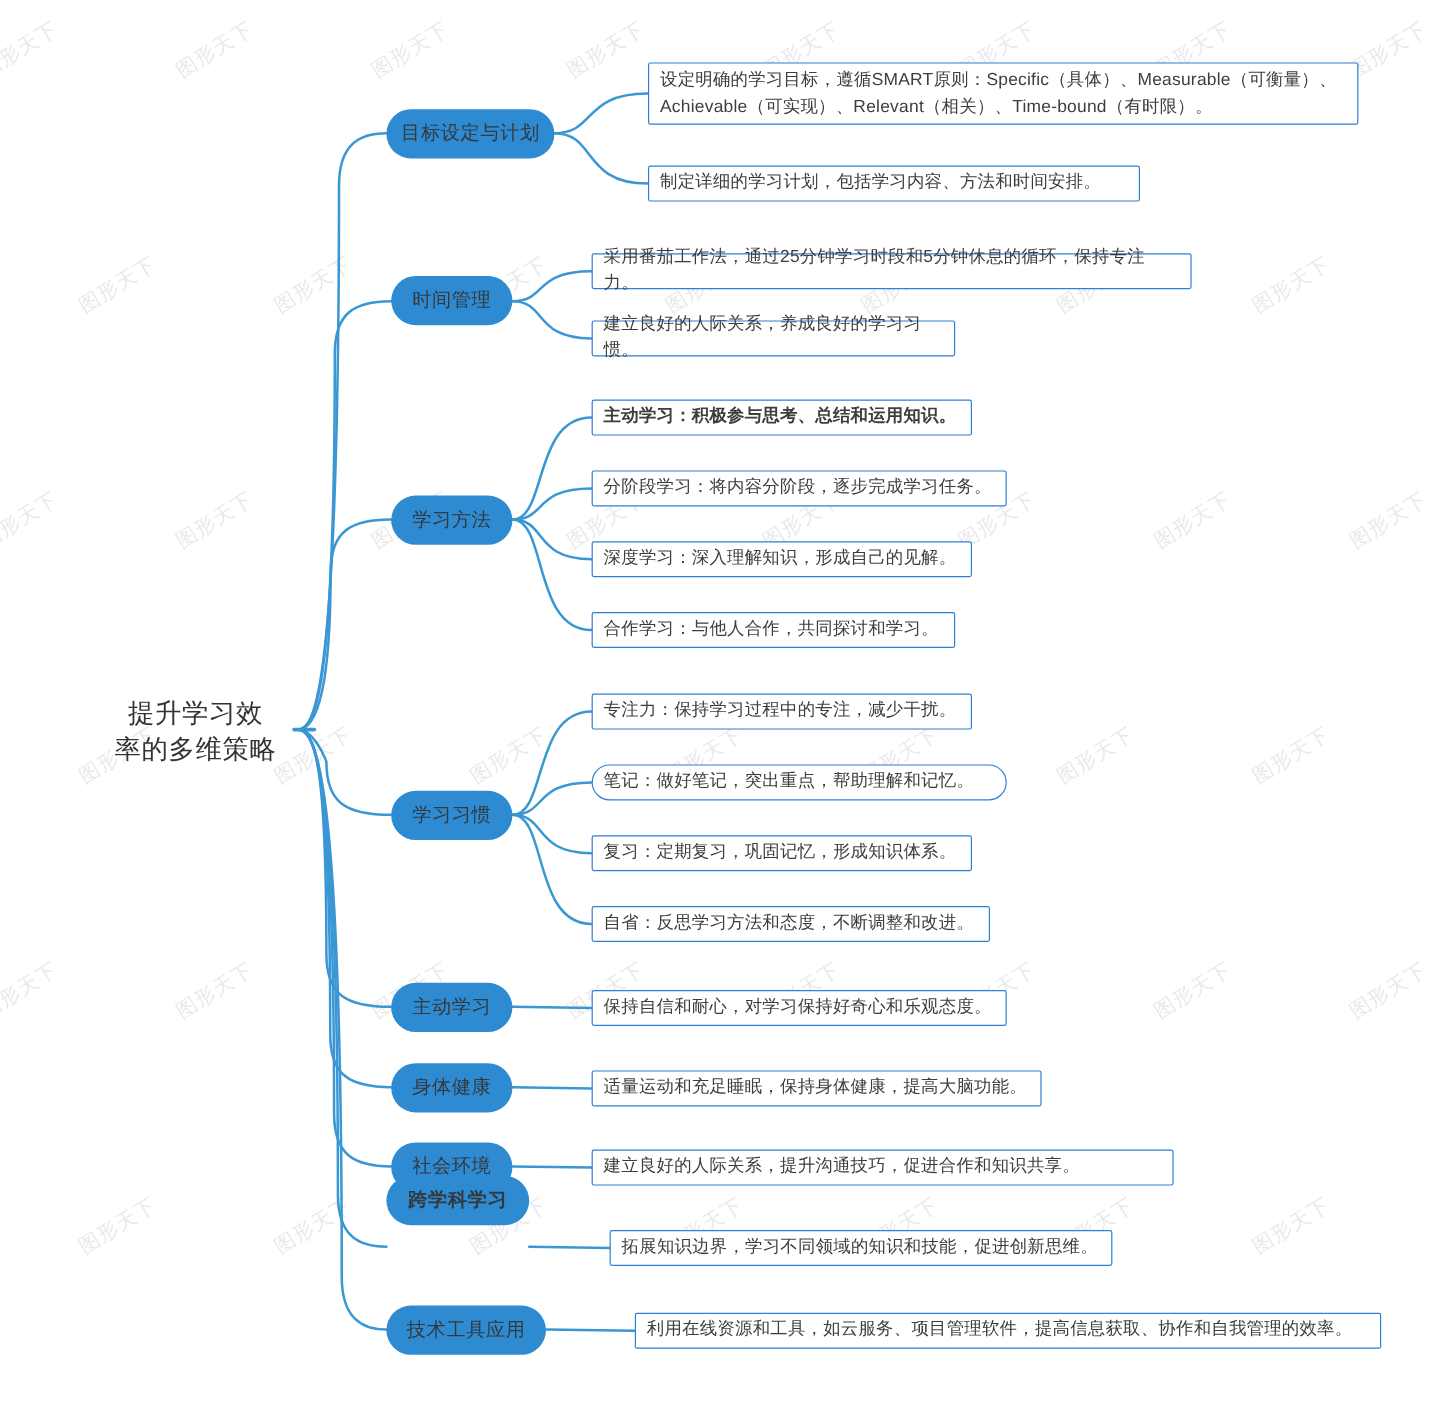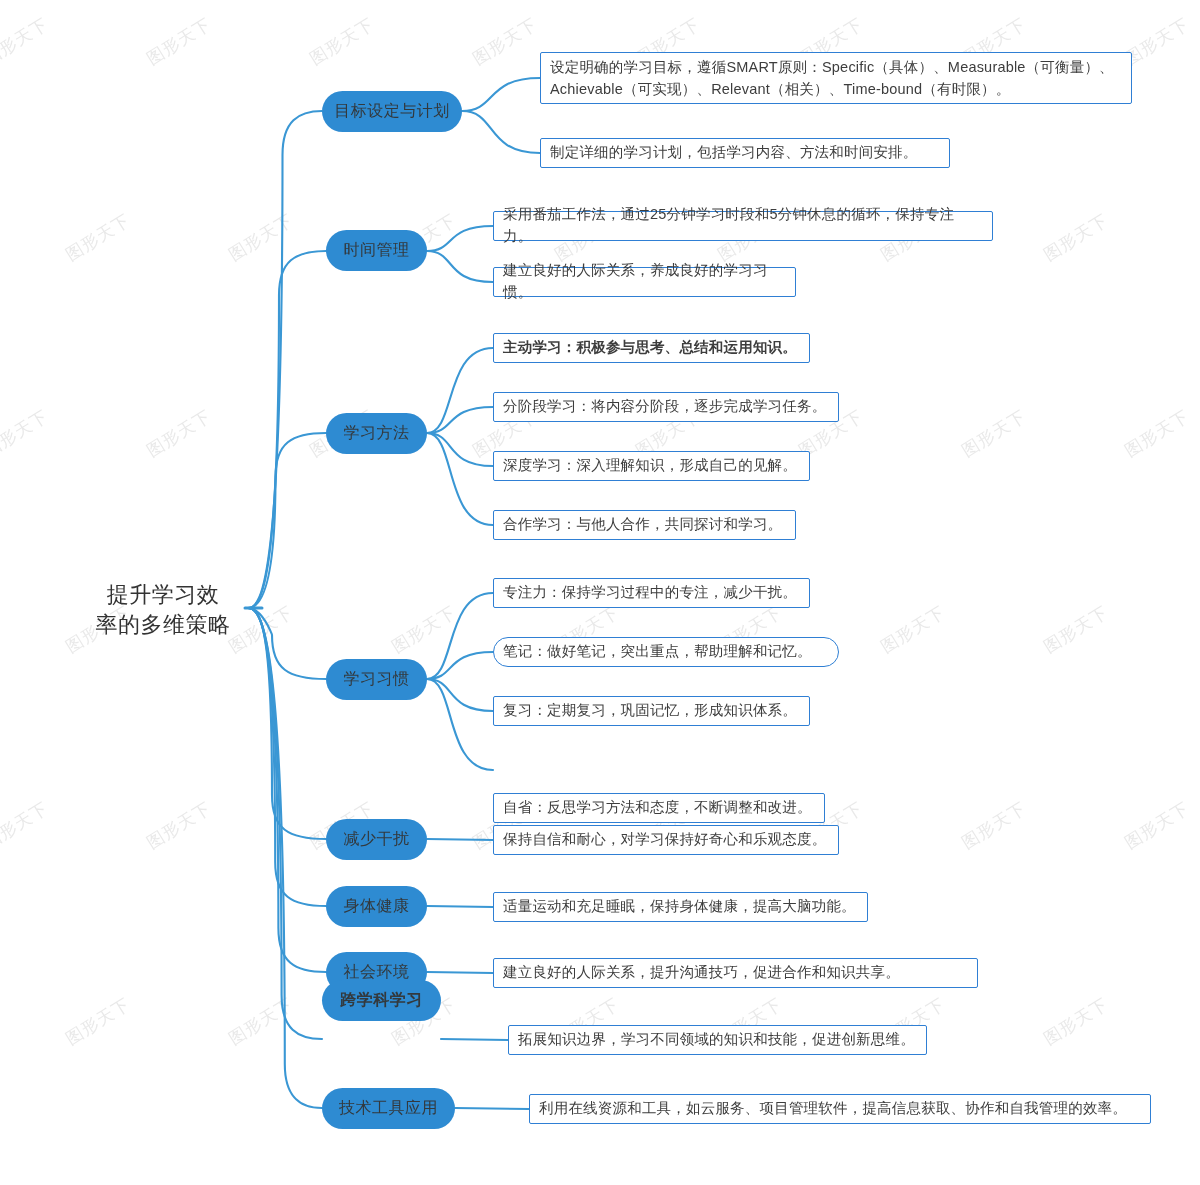--- a/index.html
+++ b/index.html
@@ -173,41 +173,41 @@
       <path d="M 455 1108 L 529 1109" fill="none" stroke="#3a97d4" stroke-width="2.1" stroke-linecap="round"></path>
     </svg>
 
   <div class="node root-node" style="left:78px; top:580px; width:170px;">提升学习效
 率的多维策略</div>
 
   <div class="node pill" style="left:322px; top:91px; width:140px; height:41px;">目标设定与计划</div>
   <div class="node pill" style="left:326px; top:230px; width:101px; height:41px;">时间管理</div>
   <div class="node pill" style="left:326px; top:413px; width:101px; height:41px;">学习方法</div>
   <div class="node pill" style="left:326px; top:659px; width:101px; height:41px;">学习习惯</div>
-  <div class="node pill" style="left:326px; top:819px; width:101px; height:41px;">减少干扰</div>
+  <div class="node pill" style="left:326px; top:819px; width:101px; height:41px;">主动学习</div>
   <div class="node pill" style="left:326px; top:886px; width:101px; height:41px;">身体健康</div>
   <div class="node pill" style="left:326px; top:952px; width:101px; height:41px;">社会环境</div>
   <div class="node pill" style="left:322px; top:980px; width:119px; height:41px;font-weight:bold;">跨学科学习</div>
   <div class="node pill" style="left:322px; top:1088px; width:133px; height:41px;">技术工具应用</div>
 
   <div class="node leaf-box two-line" style="left:540px; top:52px; width:592px; height:52px;">设定明确的学习目标，遵循SMART原则：Specific（具体）、Measurable（可衡量）、Achievable（可实现）、Relevant（相关）、Time-bound（有时限）。</div>
   <div class="node leaf-box" style="left:540px; top:138px; width:410px; height:30px;">制定详细的学习计划，包括学习内容、方法和时间安排。</div>
 
   <div class="node leaf-box" style="left:493px; top:211px; width:500px; height:30px;">采用番茄工作法，通过25分钟学习时段和5分钟休息的循环，保持专注力。</div>
   <div class="node leaf-box" style="left:493px; top:267px; width:303px; height:30px;">建立良好的人际关系，养成良好的学习习惯。</div>
 
   <div class="node leaf-box" style="left:493px; top:333px; width:317px; height:30px;font-weight:bold;">主动学习：积极参与思考、总结和运用知识。</div>
   <div class="node leaf-box" style="left:493px; top:392px; width:346px; height:30px;">分阶段学习：将内容分阶段，逐步完成学习任务。</div>
   <div class="node leaf-box" style="left:493px; top:451px; width:317px; height:30px;">深度学习：深入理解知识，形成自己的见解。</div>
   <div class="node leaf-box" style="left:493px; top:510px; width:303px; height:30px;">合作学习：与他人合作，共同探讨和学习。</div>
 
   <div class="node leaf-box" style="left:493px; top:578px; width:317px; height:30px;">专注力：保持学习过程中的专注，减少干扰。</div>
   <div class="node leaf-box" style="left:493px; top:637px; width:346px; height:30px;border-radius:15px;">笔记：做好笔记，突出重点，帮助理解和记忆。</div>
   <div class="node leaf-box" style="left:493px; top:696px; width:317px; height:30px;">复习：定期复习，巩固记忆，形成知识体系。</div>
-  <div class="node leaf-box" style="left:493px; top:755px; width:332px; height:30px;margin-top:38px;">自省：反思学习方法和态度，不断调整和改进。</div>
+  <div class="node leaf-box" style="left:493px; top:755px; width:332px; height:30px;">自省：反思学习方法和态度，不断调整和改进。</div>
 
   <div class="node leaf-box" style="left:493px; top:825px; width:346px; height:30px;">保持自信和耐心，对学习保持好奇心和乐观态度。</div>
   <div class="node leaf-box" style="left:493px; top:892px; width:375px; height:30px;">适量运动和充足睡眠，保持身体健康，提高大脑功能。</div>
   <div class="node leaf-box" style="left:493px; top:958px; width:485px; height:30px;">建立良好的人际关系，提升沟通技巧，促进合作和知识共享。</div>
   <div class="node leaf-box" style="left:508px; top:1025px; width:419px; height:30px;">拓展知识边界，学习不同领域的知识和技能，促进创新思维。</div>
   <div class="node leaf-box" style="left:529px; top:1094px; width:622px; height:30px;">利用在线资源和工具，如云服务、项目管理软件，提高信息获取、协作和自我管理的效率。</div>
 
 </div>
 
 </body></html>

